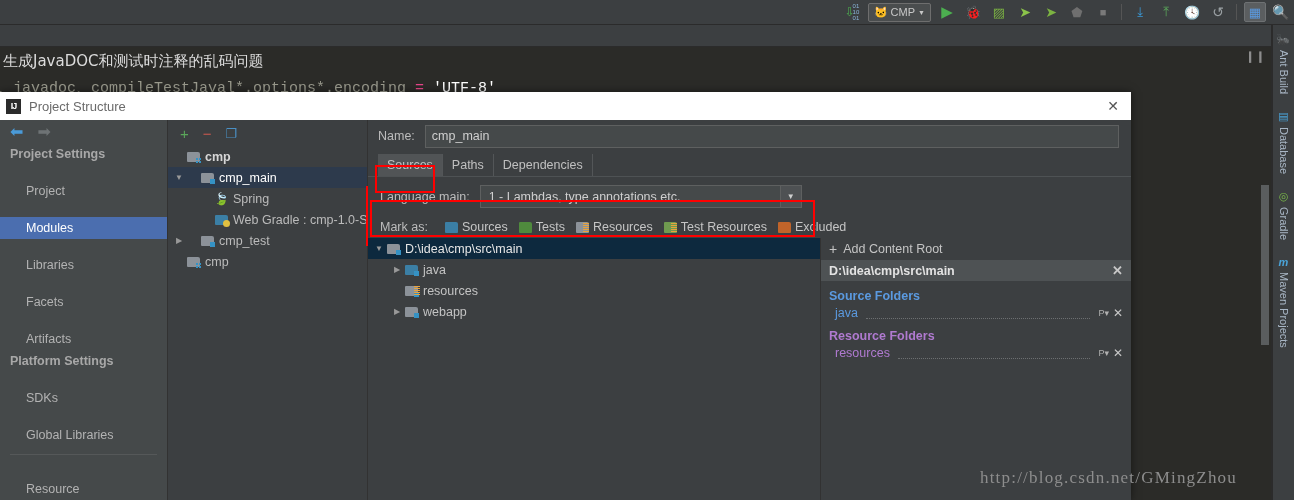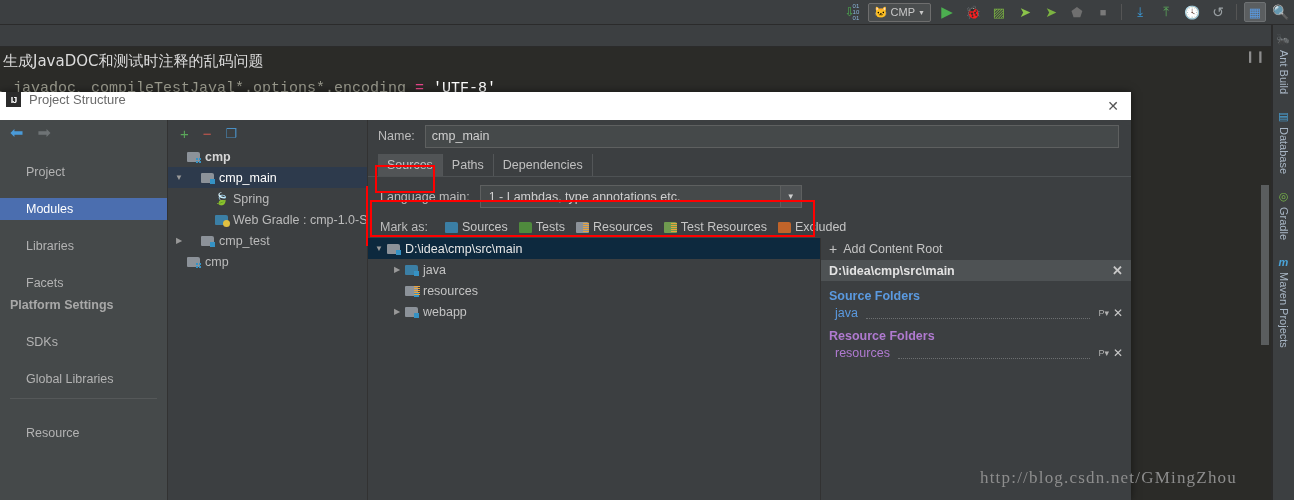--- a/index.html
+++ b/index.html
@@ -68,21 +68,21 @@
     font-size:17px; color:#8d8d8d; letter-spacing:1.2px; z-index:40;
   }
 
   
   #dialog {
     position:absolute; left:0; top:92px; width:1131px; height:408px;
     background:#3c3f41; box-shadow:0 0 8px rgba(0,0,0,.5); z-index:20;
     display:flex; flex-direction:column;
   }
   #dlg-title {
-    height:28px; background:#ffffff; display:flex; 
+    height:28px; background:#ffffff; display:flex; align-items:center;
     padding:0 6px; position:relative; flex:0 0 28px;
   }
   #dlg-title .ij-logo {
     width:15px; height:15px; background:#2b2b2b; color:#fff; font-size:9px;
     display:flex; align-items:center; justify-content:center; font-weight:bold;
     margin-right:8px; letter-spacing:-1px;
   }
   #dlg-title .t-text { font-size:13px; color:#6b6b6b; }
   #dlg-close { position:absolute; right:10px; top:6px; width:16px; height:16px;
                color:#555; font-size:14px; line-height:16px; text-align:center; cursor:pointer; }
@@ -258,24 +258,26 @@
     <div id="dlg-close">✕</div>
   </div>
 
   <div id="dlg-body">
 
     <div id="nav">
       <div id="nav-arrows">
         <span class="arrow on">⬅</span>
         <span class="arrow off">➡</span>
       </div>
+      <div class="nav-group">Project Settings</div>
       <div class="nav-item">Project</div>
       <div class="nav-item sel">Modules</div>
       <div class="nav-item">Libraries</div>
       <div class="nav-item">Facets</div>
+      <div class="nav-item">Artifacts</div>
       <div class="nav-group">Platform Settings</div>
       <div class="nav-item">SDKs</div>
       <div class="nav-item">Global Libraries</div>
       <div class="nav-div"></div>
       <div class="nav-item">Resource</div>
     </div>
 
     <div id="mods">
       <div id="mods-toolbar">
         <span class="mt-ic" style="color:#5aa65a;">+</span>

